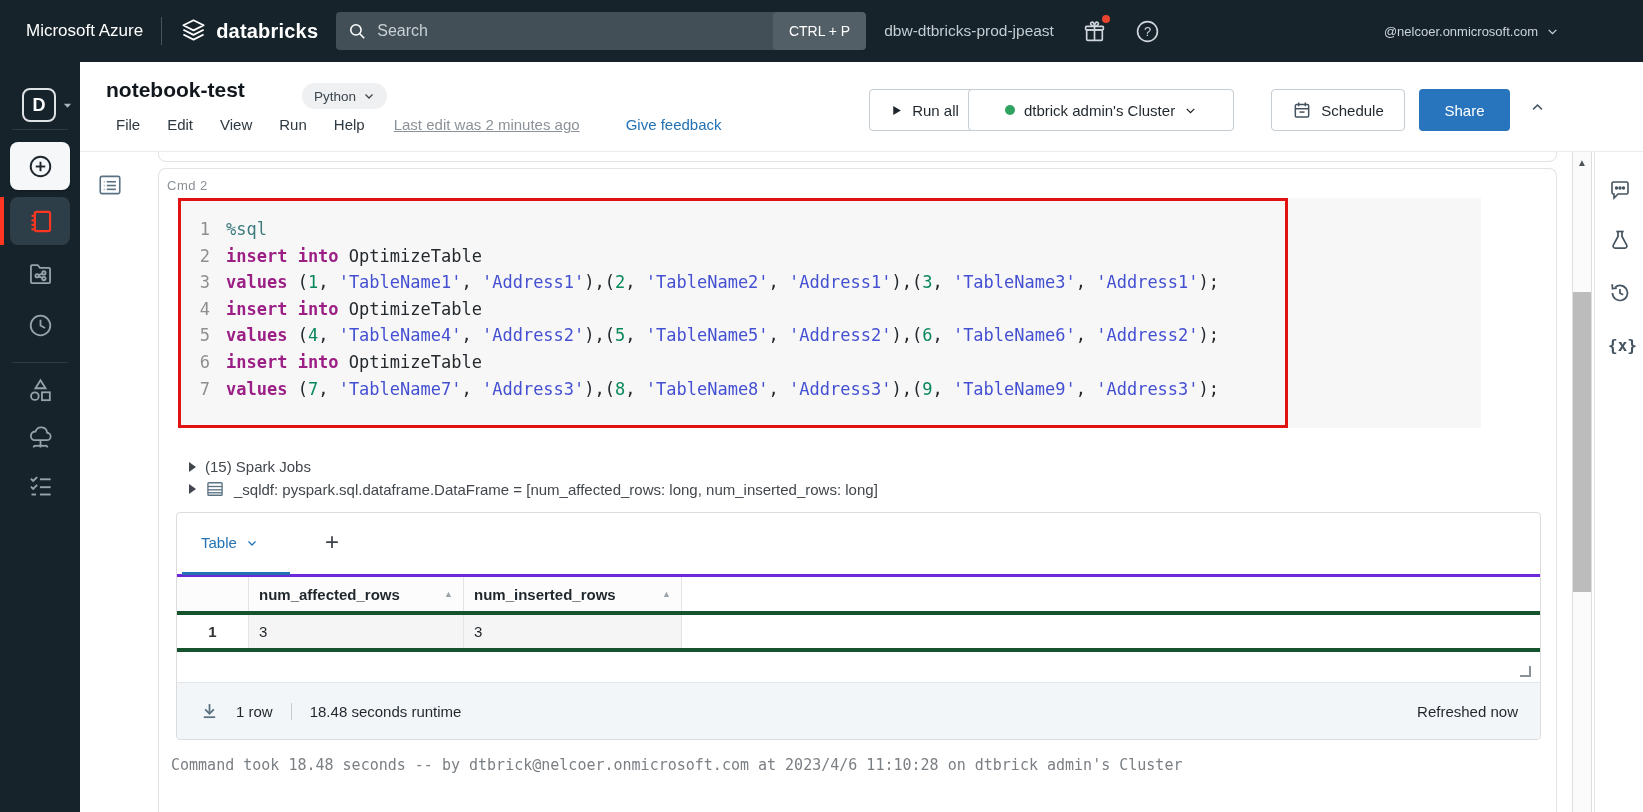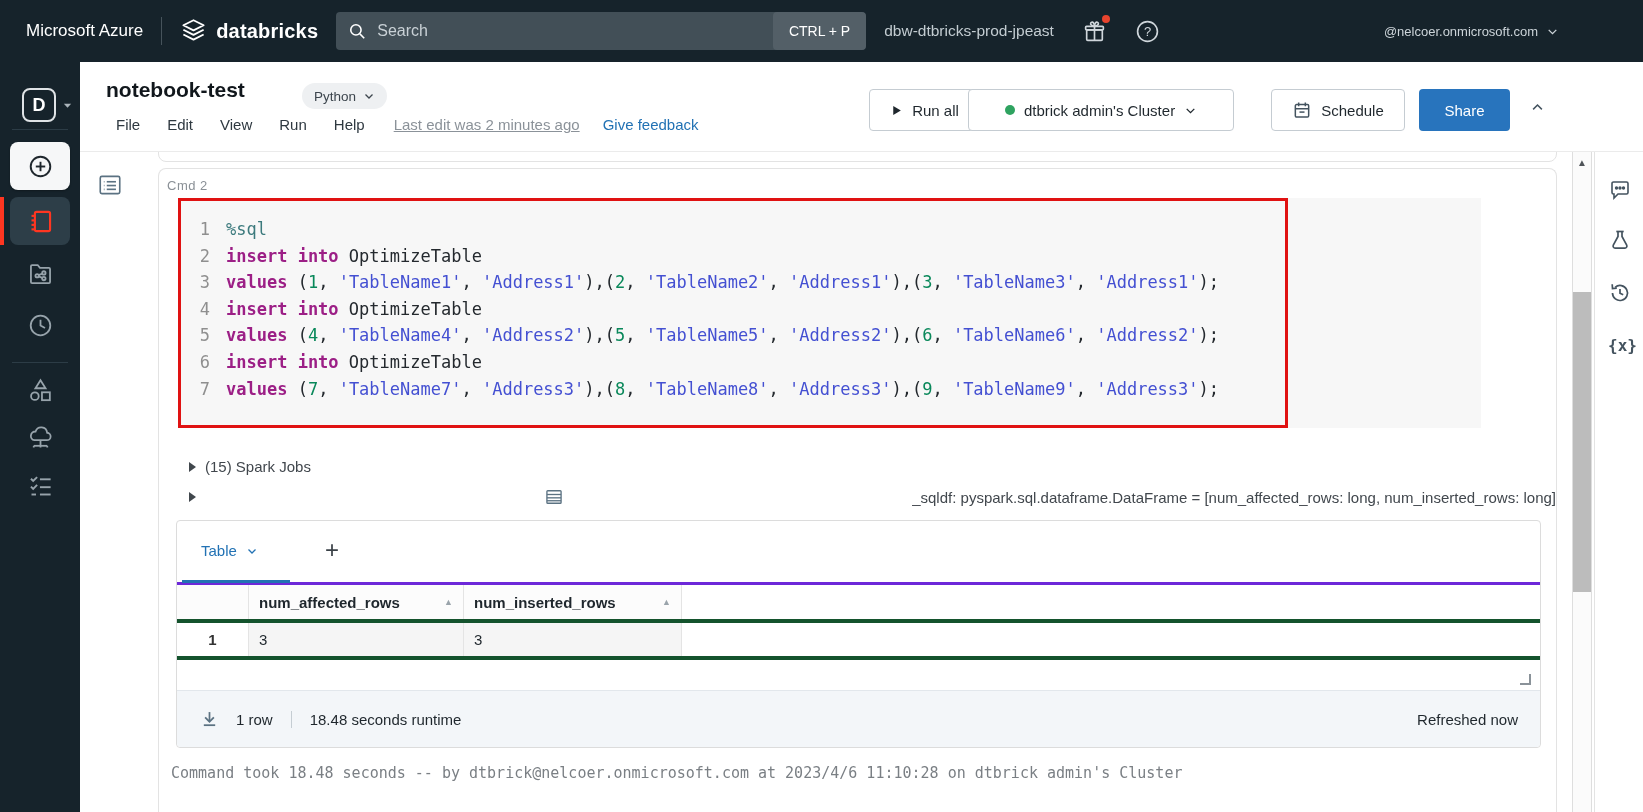--- a/index.html
+++ b/index.html
@@ -46,21 +46,21 @@
   .nb-header { position:absolute; left:80px; top:62px; width:1563px; height:90px;
                background:#fff; border-bottom:1px solid #ebebeb; }
   .nb-title { position:absolute; left:26px; top:16px; font-size:21px; font-weight:700; color:#11171c; }
   .lang-pill { position:absolute; left:222px; top:21px; height:26px; background:#eef0f2;
                border-radius:13px; display:flex; align-items:center; gap:7px; padding:0 12px;
                font-size:13.5px; color:#3c454d; cursor:pointer; }
   .menu-row { position:absolute; left:36px; top:54px; display:flex; align-items:center;
               font-size:15px; color:#2e3840; }
   .menu-item { margin-right:27px; cursor:pointer; }
   .last-edit { color:#8b9299; text-decoration:underline; margin-left:2px; cursor:pointer; }
-  .feedback { color:#2272b4; margin-left:23px; cursor:pointer; }
+  .feedback { color:#2272b4; margin-left:46px; cursor:pointer; }
   .hd-btn { position:absolute; top:27px; height:42px; border:1px solid #c5ccd2; border-radius:4px;
             background:#fff; display:flex; align-items:center; justify-content:center; gap:9px;
             font-size:15px; color:#1f272d; cursor:pointer; }
   .btn-runall { left:789px; width:111px; }
   .btn-cluster { left:888px; width:266px; }
   .btn-schedule { left:1191px; width:134px; }
   .btn-share { left:1339px; width:91px; background:#2874bd; border:none; color:#fff; }
   .green-dot { width:10px; height:10px; border-radius:50%; background:#2fa360; }
   .collapse-btn { position:absolute; left:1450px; top:38px; cursor:pointer; display:flex; }
 
@@ -82,21 +82,21 @@
                font-family:"DejaVu Sans Mono", monospace; font-size:17px; color:#24292e; }
   .ln { width:24px; padding-left:0; margin-left:8px; text-align:right; color:#8f8f8f; }
   .codetext { margin-left:16px; white-space:pre; }
   .tok-m { color:#3c7a7d; }
   .tok-k { color:#9c1f86; font-weight:700; }
   .tok-n { color:#09885a; }
   .tok-s { color:#4450d2; }
   .fold-row { display:flex; align-items:center; margin-left:30px; font-size:15px;
               color:#41474d; gap:9px; cursor:pointer; }
   .spark-row { margin-top:30px; }
-  .sqldf-row { margin-top:12px;justify-content:space-between; }
+  .sqldf-row { margin-top:4px; }
   .tri-right { width:0; height:0; border-left:7px solid #41474d; border-top:5px solid transparent;
                border-bottom:5px solid transparent; }
 
   
   .resultcard { position:relative; margin:13px 0 0 17px; width:1365px; height:228px;
                 border:1px solid #dcdcdc; border-radius:4px; background:#fff; }
   .tabbar { position:relative; height:64px; border-bottom:3px solid #6d28d9; }
   .tab-table { position:absolute; left:24px; top:21px; display:flex; align-items:center; gap:9px;
                color:#2272b4; font-size:15px; cursor:pointer; }
   .tab-underline { position:absolute; left:5px; bottom:-1px; width:108px; height:3px; background:#2272b4; }

